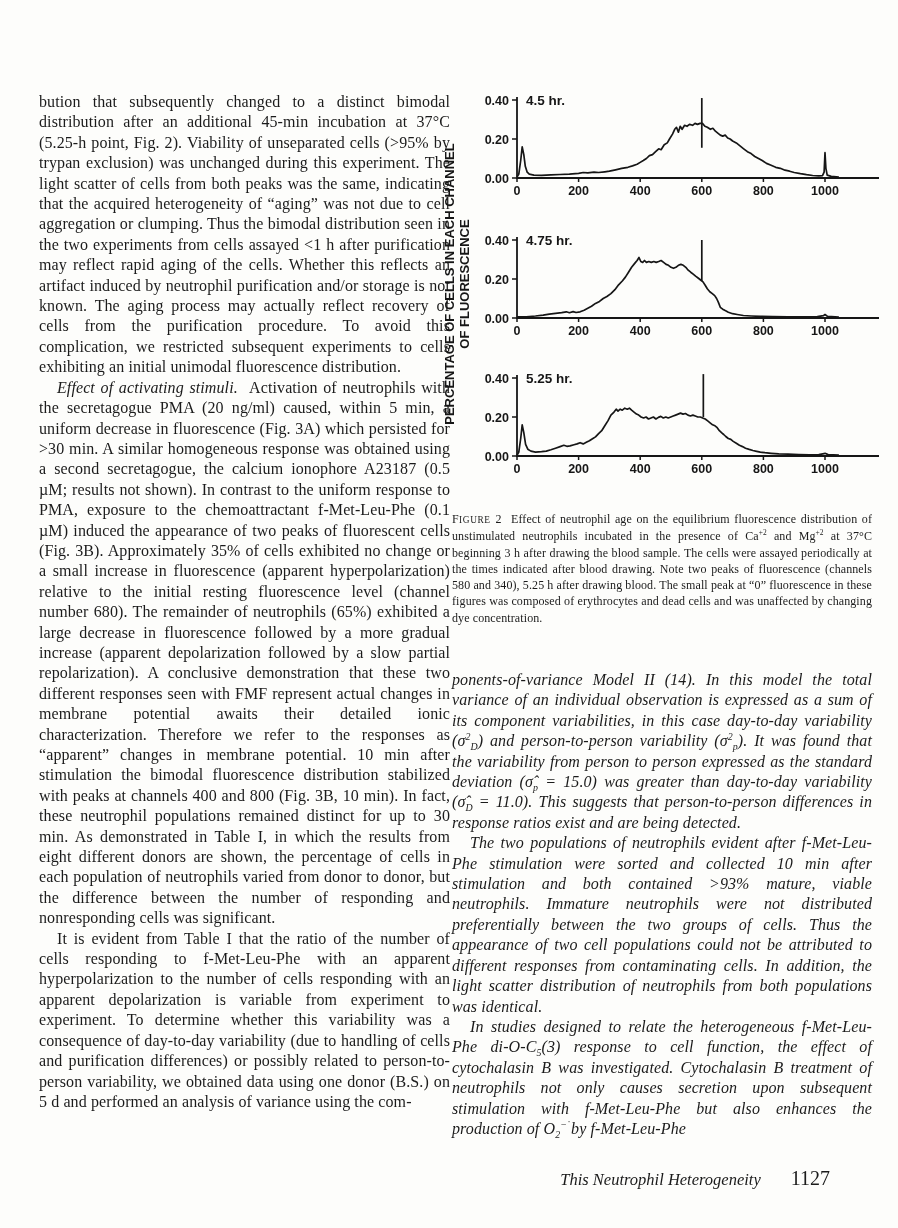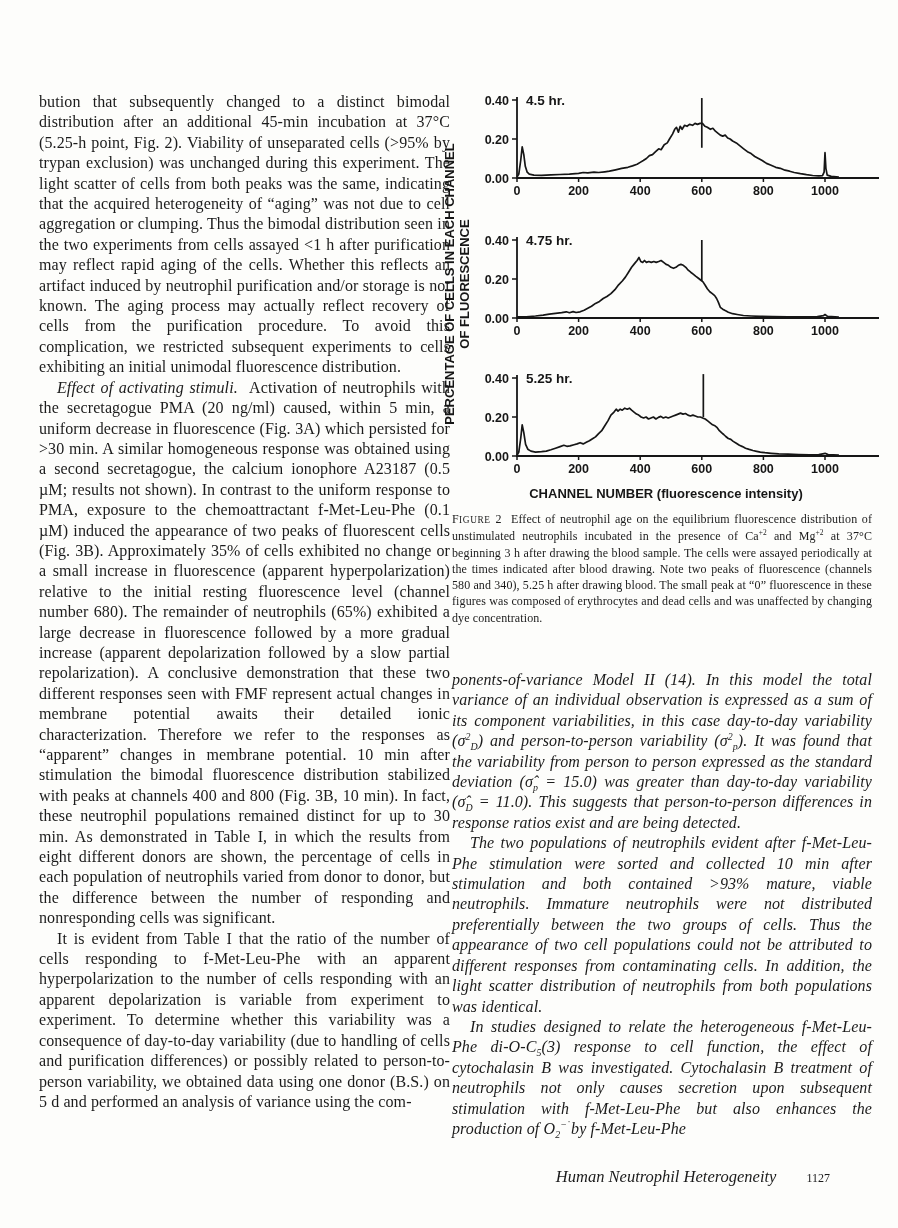--- a/index.html
+++ b/index.html
@@ -35,21 +35,21 @@
     position:absolute;left:452px;top:511px;width:420px;
     text-align:justify;font-size:12px;line-height:16.3px;letter-spacing:.1px;
   }
   .caps-small{font-size:.78em;letter-spacing:.6px;}
   .fig-label{letter-spacing:.4px;}
   .footer{
     position:absolute;left:452px;top:1167px;width:378px;text-align:right;
     font-size:16.5px;
   }
   .footer .rt{font-style:italic;}
-  .footer .pn{font-style:normal;margin-left:30px;font-size:12px;}
+  .footer .pn{font-style:normal;margin-left:30px;font-size:20px;}
   svg text{
     font-family:"Liberation Sans","DejaVu Sans",sans-serif;
     font-weight:bold;fill:#161616;
   }
 </style>
 </head>
 <body>
 
 <div class="col col-left">
   <p class="cont">bution that subsequently changed to a distinct bimodal distribution after an additional 45-min incubation at 37°C (5.25-h point, Fig. 2). Viability of unseparated cells (&gt;95% by trypan exclusion) was unchanged during this experiment. The light scatter of cells from both peaks was the same, indicating that the acquired heterogeneity of “aging” was not due to cell aggregation or clumping. Thus the bimodal distribution seen in the two experiments from cells assayed &lt;1 h after purification may reflect rapid aging of the cells. Whether this reflects an artifact induced by neutrophil purification and/or storage is not known. The aging process may actually reflect recovery of cells from the purification procedure. To avoid this complication, we restricted subsequent experiments to cells exhibiting an initial unimodal fluorescence distribution.</p>
@@ -132,26 +132,25 @@
           <text x="236.8" y="117" text-anchor="middle" font-size="12.5">600</text>
           <line x1="298.4" y1="100" x2="298.4" y2="104" stroke="#161616" stroke-width="1.5"></line>
           <text x="298.4" y="117" text-anchor="middle" font-size="12.5">800</text>
           <line x1="360" y1="100" x2="360" y2="104" stroke="#161616" stroke-width="1.5"></line>
           <text x="360" y="117" text-anchor="middle" font-size="12.5">1000</text>
           <line x1="238.34" y1="18.10000000000001" x2="238.34" y2="61" stroke="#161616" stroke-width="1.7"></line>
           <polyline points="52.0,99.2 53.8,96.1 55.7,82.5 57.2,68.8 58.8,76.6 60.6,88.3 62.8,93.2 65.9,95.1 70.5,96.1 76.6,95.7 81.3,95.1 85.9,93.8 90.5,92.2 95.1,90.6 98.8,89.3 101.9,90.3 105.0,89.9 109.0,88.7 112.1,87.9 115.1,86.7 118.2,87.9 121.3,86.3 124.4,84.8 127.5,82.8 130.5,80.9 133.6,77.6 136.7,74.7 139.8,69.8 142.9,64.9 145.9,59.1 149.0,56.1 151.2,53.2 153.0,55.1 155.2,53.2 157.3,54.2 159.8,52.2 162.3,53.2 164.4,52.2 166.6,54.2 169.0,56.1 171.5,58.1 173.7,59.1 176.1,61.0 178.6,62.0 181.1,61.0 183.5,63.0 186.0,62.0 188.4,61.0 190.9,63.0 193.4,61.4 195.8,60.4 198.3,62.0 200.8,61.0 203.2,62.0 205.7,61.0 208.2,60.0 210.6,59.1 213.1,58.1 215.5,57.1 218.0,58.1 220.5,57.5 222.9,59.1 225.4,60.0 227.9,59.1 230.3,60.0 232.8,61.0 235.3,61.0 237.7,62.0 240.2,63.0 242.7,64.9 245.1,66.8 247.6,68.8 250.0,69.8 252.2,71.7 254.4,74.7 256.5,76.6 258.7,78.5 260.8,80.5 263.3,82.5 265.8,83.4 268.2,85.4 271.3,87.3 274.4,89.3 277.5,90.6 280.5,92.2 284.2,93.4 287.9,94.5 291.6,95.3 295.3,96.1 299.9,96.7 306.1,97.3 313.8,97.9 323.0,98.2 333.8,98.6 344.6,98.8 353.8,98.6 359.1,97.7 360.0,97.3 363.1,98.6 373.9,99.2" fill="none" stroke="#161616" stroke-width="1.7" stroke-linejoin="round"></polyline>
           <text x="61" y="27" text-anchor="start" font-size="13.5">5.25 hr.</text>
         </svg></div>
   </div>
-  <div class="xlabel">CHANNEL NUMBER (fluorescence intensity)</div>
 </div>
 
 <div class="caption"><span class="fig-label">F<span class="caps-small">IGURE</span> 2</span>&nbsp;&nbsp;Effect of neutrophil age on the equilibrium fluorescence distribution of unstimulated neutrophils incubated in the presence of Ca<sup>+2</sup> and Mg<sup>+2</sup> at 37°C beginning 3 h after drawing the blood sample. The cells were assayed periodically at the times indicated after blood drawing. Note two peaks of fluorescence (channels 580 and 340), 5.25 h after drawing blood. The small peak at “0” fluorescence in these figures was composed of erythrocytes and dead cells and was unaffected by changing dye concentration.</div>
 
 <div class="col col-right">
   <p class="cont">ponents-of-variance Model II (14). In this model the total variance of an individual observation is expressed as a sum of its component variabilities, in this case day-to-day variability (σ<sup>2</sup><sub>D</sub>) and person-to-person variability (σ<sup>2</sup><sub>p</sub>). It was found that the variability from person to person expressed as the standard deviation (σ̂<sub>p</sub> = 15.0) was greater than day-to-day variability (σ̂<sub>D</sub> = 11.0). This suggests that person-to-person differences in response ratios exist and are being detected.</p>
   <p class="indent">The two populations of neutrophils evident after f-Met-Leu-Phe stimulation were sorted and collected 10 min after stimulation and both contained &gt;93% mature, viable neutrophils. Immature neutrophils were not distributed preferentially between the two groups of cells. Thus the appearance of two cell populations could not be attributed to different responses from contaminating cells. In addition, the light scatter distribution of neutrophils from both populations was identical.</p>
   <p class="indent">In studies designed to relate the heterogeneous f-Met-Leu-Phe di-O-C<sub>5</sub>(3) response to cell function, the effect of cytochalasin B was investigated. Cytochalasin B treatment of neutrophils not only causes secretion upon subsequent stimulation with f-Met-Leu-Phe but also enhances the production of O<sub>2</sub><sup>−̇</sup> by f-Met-Leu-Phe</p>
 </div>
 
 <div class="footer">
-  <span class="rt">Human Neutrophil Heterogeneity</span><span class="pn">1127</span>
+  <span class="rt">This Neutrophil Heterogeneity</span><span class="pn">1127</span>
 </div>
 
 </body></html>

